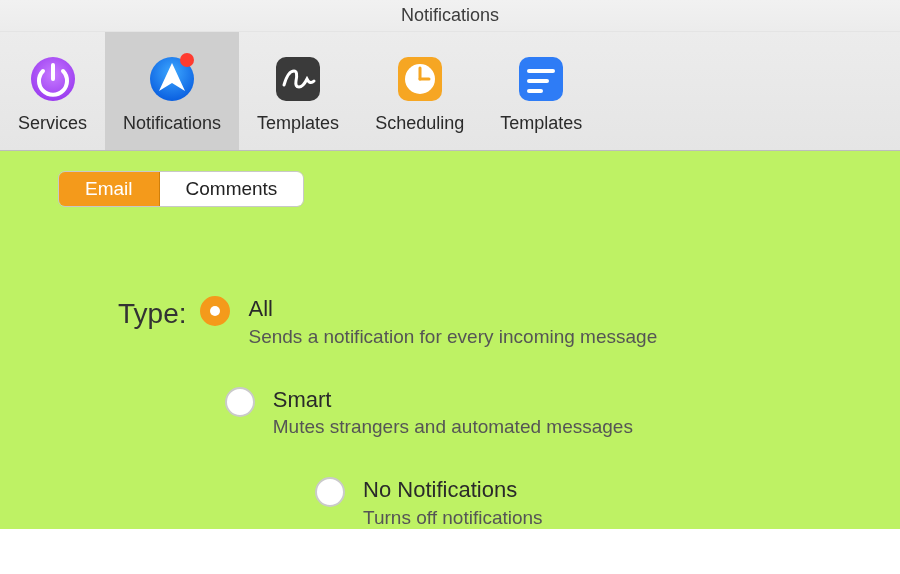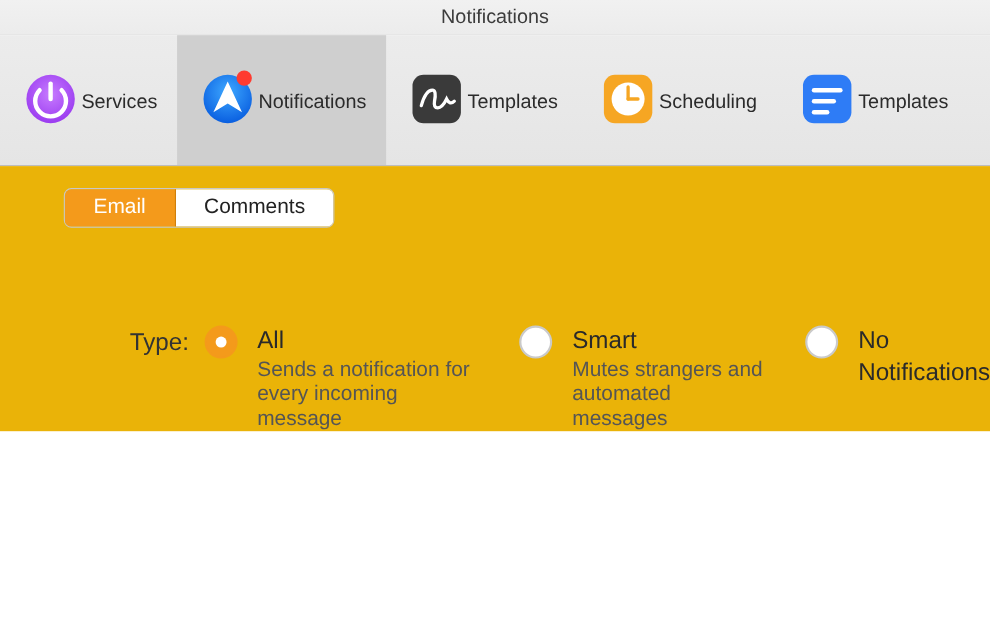--- a/index.html
+++ b/index.html
@@ -23,21 +23,21 @@
     .toolbar {
       height: 119px;
       background: linear-gradient(#ececec, #e5e5e5);
       border-bottom: 1px solid #bdbdbd;
       display: flex;
       align-items: stretch;
       padding: 0;
     }
     .tool-item {
       display: flex;
-      flex-direction: row;
+      flex-direction: column;
       align-items: center;
       justify-content: center;
       padding: 10px 18px 6px 18px;
       font-size: 18px;
       color: #2b2b2b;
       cursor: default;
       min-width: 100px;
     }
     .tool-item.active {
       background: #cfcfcf;
@@ -49,21 +49,21 @@
       align-items: center;
       justify-content: center;
       position: relative;
       margin-bottom: 6px;
     }
     .tool-item .label {
       line-height: 1.2;
     }
     .content {
       padding: 20px 0 0 0;
-      background: #eab308;
+      background: #bef264;
     }
     .segmented {
       display: flex;
       margin-left: 58px;
       border-radius: 7px;
       overflow: hidden;
       width: fit-content;
       border: 1px solid #c8c8c8;
     }
     .segmented .seg {
@@ -80,28 +80,30 @@
       color: #fff;
       border-right: 1px solid #d07f0a;
     }
     .form-area {
       margin-top: 88px;
       margin-left: 118px;
       display: flex;
       align-items: flex-start;
     }
     .form-label {
-      font-size: 22px;
+      font-size: 28px;
       color: #333;
       margin-right: 14px;
       padding-top: 3px;
     }
     .radio-list {
       display: flex;
+      flex-direction: column;
       gap: 38px;
+      align-items: center;
     }
     .radio-row {
       display: flex;
       align-items: flex-start;
       gap: 18px;
     }
     .radio {
       width: 30px;
       height: 30px;
       border-radius: 50%;
@@ -247,18 +249,19 @@
         <div class="radio-text">
           <div class="title">Smart</div>
           <div class="desc">Mutes strangers and automated messages</div>
         </div>
       </div>
 
       <div class="radio-row">
         <div class="radio"></div>
         <div class="radio-text">
           <div class="title">No Notifications</div>
+          <div class="desc">Turns off notifications</div>
         </div>
       </div>
 
     </div>
   </div>
 </div>
 
 </body></html>

